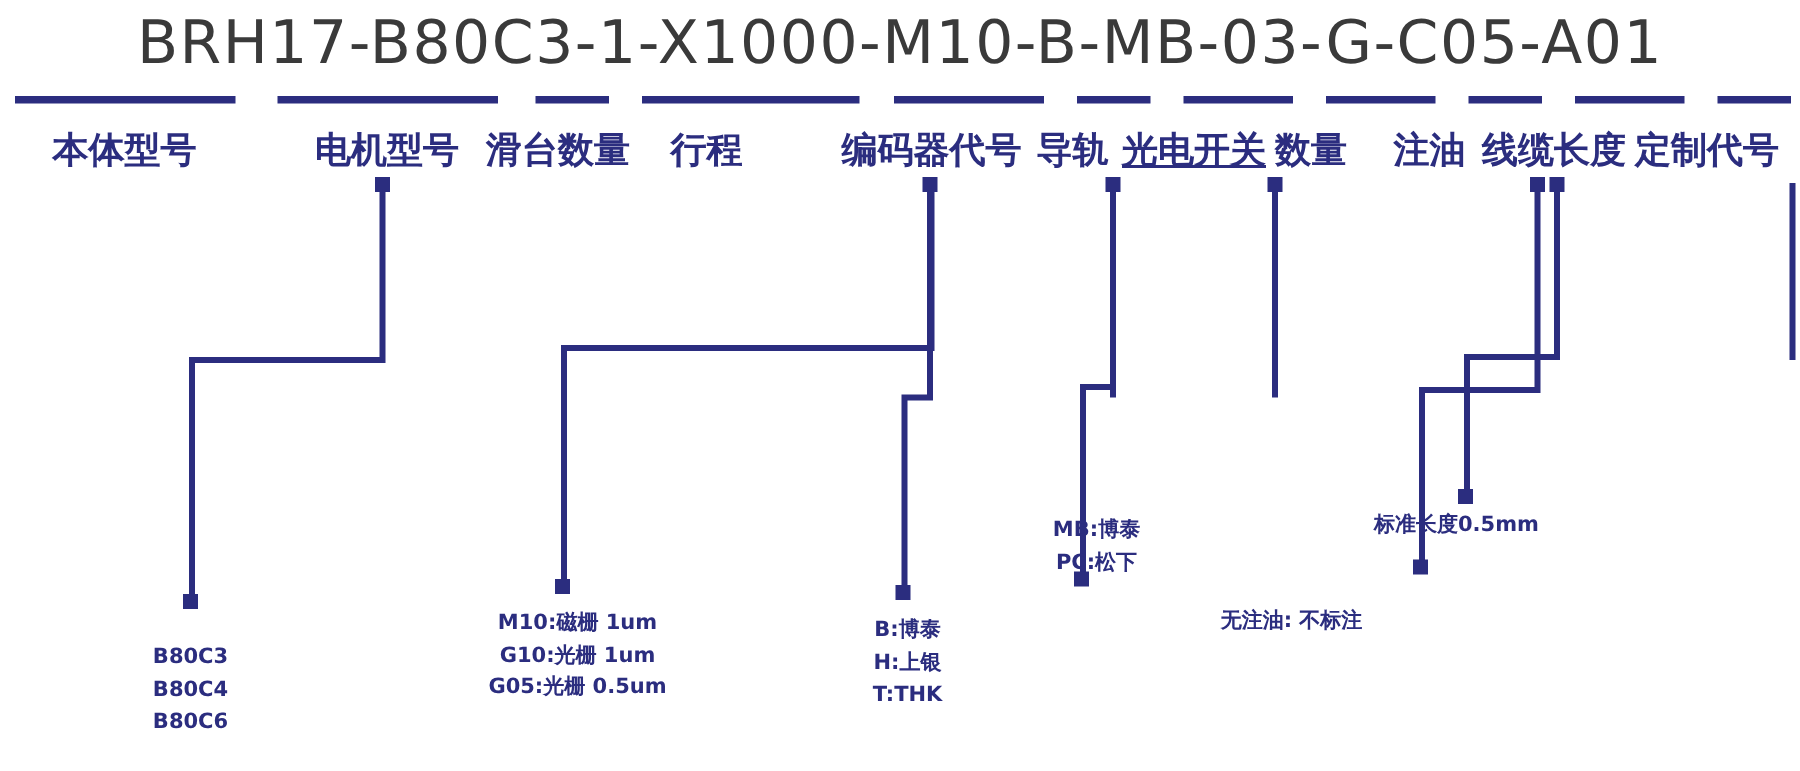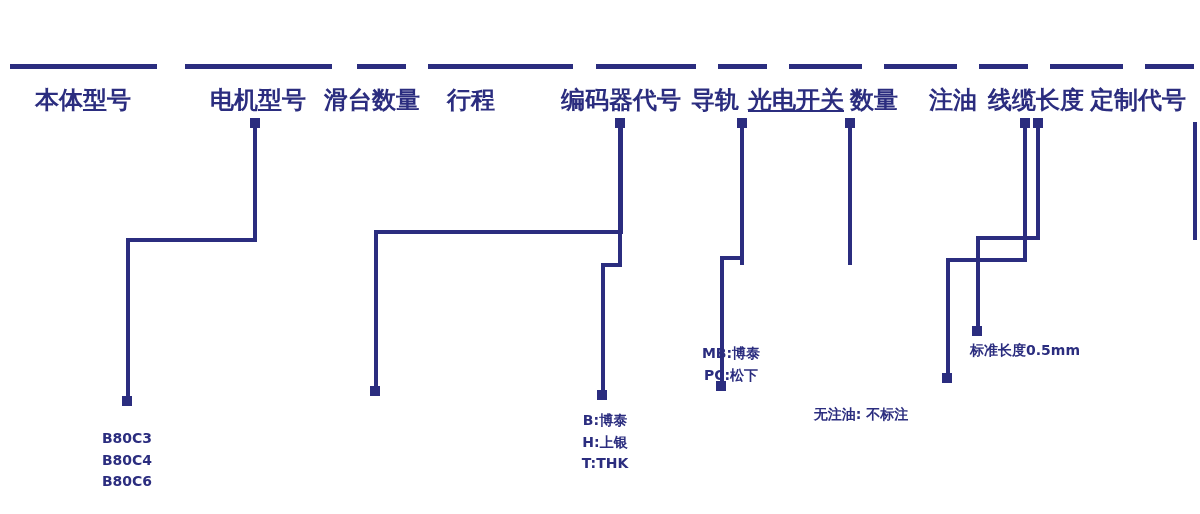--- a/index.html
+++ b/index.html
@@ -73,20 +73,21 @@
     font-family: "DejaVu Sans", sans-serif;
   }
   .value-block .vline { display: block; }
   .value-block.center { text-align: center; transform: translateX(-50%); }
 </style>
 </head>
 <body>
 
 <div id="stage">
 
+  <div id="model-number">BRH17-B80C3-1-X1000-M10-B-MB-03-G-C05-A01</div>
 
   <div class="seg-rule" style="left:10px;  top:64px; width:147px;"></div>
   <div class="seg-rule" style="left:185px; top:64px; width:147px;"></div>
   <div class="seg-rule" style="left:357px; top:64px; width:49px;"></div>
   <div class="seg-rule" style="left:428px; top:64px; width:145px;"></div>
   <div class="seg-rule" style="left:596px; top:64px; width:100px;"></div>
   <div class="seg-rule" style="left:718px; top:64px; width:49px;"></div>
   <div class="seg-rule" style="left:789px; top:64px; width:73px;"></div>
   <div class="seg-rule" style="left:884px; top:64px; width:73px;"></div>
   <div class="seg-rule" style="left:979px; top:64px; width:49px;"></div>
@@ -141,33 +142,38 @@
       <rect x="1033" y="118" width="10" height="10"></rect>
     </g>
   </svg>
 
   <div class="value-block center" style="left:127px; top:428px;">
     <span class="vline">B80C3</span>
     <span class="vline">B80C4</span>
     <span class="vline">B80C6</span>
   </div>
 
+  <div class="value-block center" style="left:385px; top:405px;">
+    <span class="vline">M10:磁栅 1um</span>
+    <span class="vline">G10:光栅 1um</span>
+    <span class="vline">G05:光栅 0.5um</span>
+  </div>
 
   <div class="value-block center" style="left:605px; top:410px;">
     <span class="vline">B:博泰</span>
     <span class="vline">H:上银</span>
     <span class="vline">T:THK</span>
   </div>
 
   <div class="value-block center" style="left:731px; top:343px;">
     <span class="vline">MB:博泰</span>
     <span class="vline">PC:松下</span>
   </div>
 
   <div class="value-block center" style="left:861px; top:404px;">
     <span class="vline">无注油: 不标注</span>
   </div>
 
-  <div class="value-block center" style="left:1025px; top:340px;">
+  <div class="value-block center" style="left:971px; top:340px;">
     <span class="vline">标准长度0.5mm</span>
   </div>
 
 </div>
 
 </body></html>

